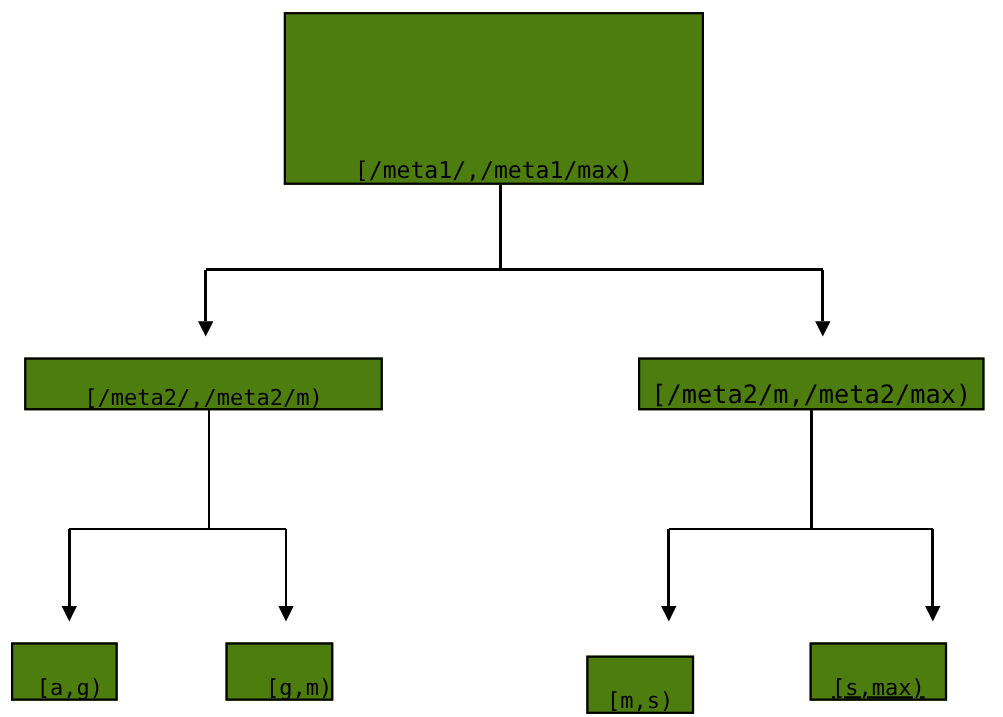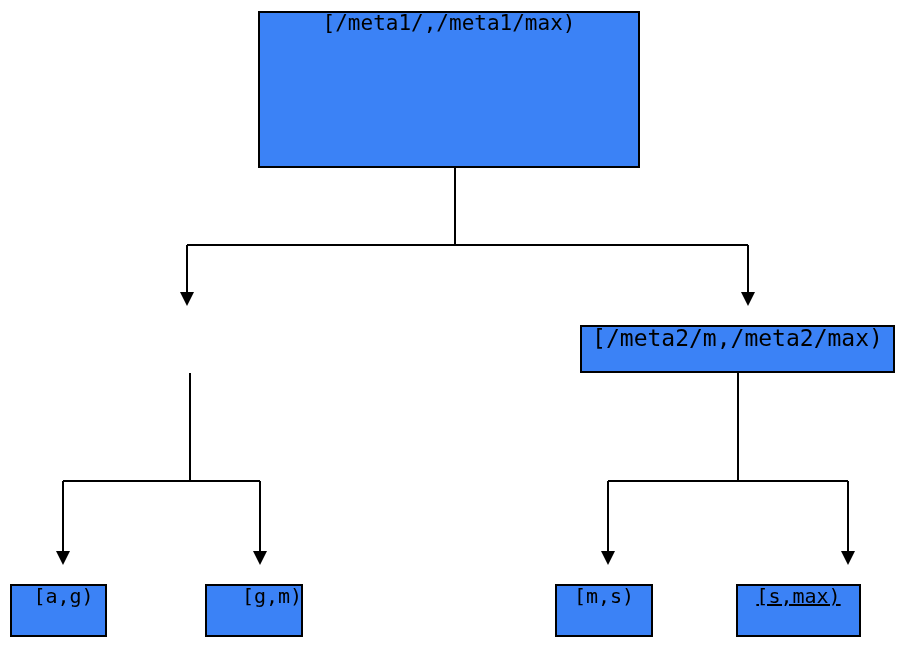--- a/index.html
+++ b/index.html
@@ -24,24 +24,24 @@
     position: absolute;
     left: 0;
     top: 0;
     width: 912px;
     height: 652px;
     pointer-events: none;
   }
   .node-box {
     position: absolute;
     box-sizing: border-box;
-    background: #3b82f6;
+    background: #4d7c0f;
     border: 2px solid #000000;
     display: flex;
-    align-items: flex-start;
+    align-items: flex-end;
     justify-content: center;
     color: #000000;
     white-space: pre;
     letter-spacing: 0px;
   }
   .node-label {
     display: block;
     line-height: 1;
   }
   
@@ -68,21 +68,21 @@
     font-size: 23px;
   }
   
   .leaf-box {
     top: 584px;
     height: 53px;
     font-size: 20px;
   }
   #node-leaf-ag   { left: 10px;  width: 97px; padding-left: 10px; }
   #node-leaf-gm   { left: 205px; width: 98px; padding-left: 36px; }
-  #node-leaf-ms   { left: 555px; width: 98px; }
+  #node-leaf-ms   { left: 533px; width: 98px; margin-top: 12px; }
   #node-leaf-smax { left: 736px; width: 125px; text-decoration: underline; }
 </style>
 </head>
 <body>
 
 <div id="diagram-canvas">
 
   <svg id="edge-layer" width="912" height="652" viewBox="0 0 912 652" xmlns="http://www.w3.org/2000/svg">
 
     <g stroke="#000000" stroke-width="2.4" fill="none" shape-rendering="crispEdges">
@@ -114,20 +114,23 @@
       <line x1="848" y1="481" x2="848" y2="551"></line>
     </g>
     <polygon points="601,551 615,551 608,565" fill="#000000"></polygon>
     <polygon points="841,551 855,551 848,565" fill="#000000"></polygon>
   </svg>
 
   <div class="node-box" id="node-root">
     <span class="node-label">[/meta1/,/meta1/max)</span>
   </div>
 
+  <div class="node-box" id="node-meta2-low">
+    <span class="node-label">[/meta2/,/meta2/m)</span>
+  </div>
 
   <div class="node-box" id="node-meta2-high">
     <span class="node-label">[/meta2/m,/meta2/max)</span>
   </div>
 
   <div class="node-box leaf-box" id="node-leaf-ag">
     <span class="node-label">[a,g)</span>
   </div>
 
   <div class="node-box leaf-box" id="node-leaf-gm">

